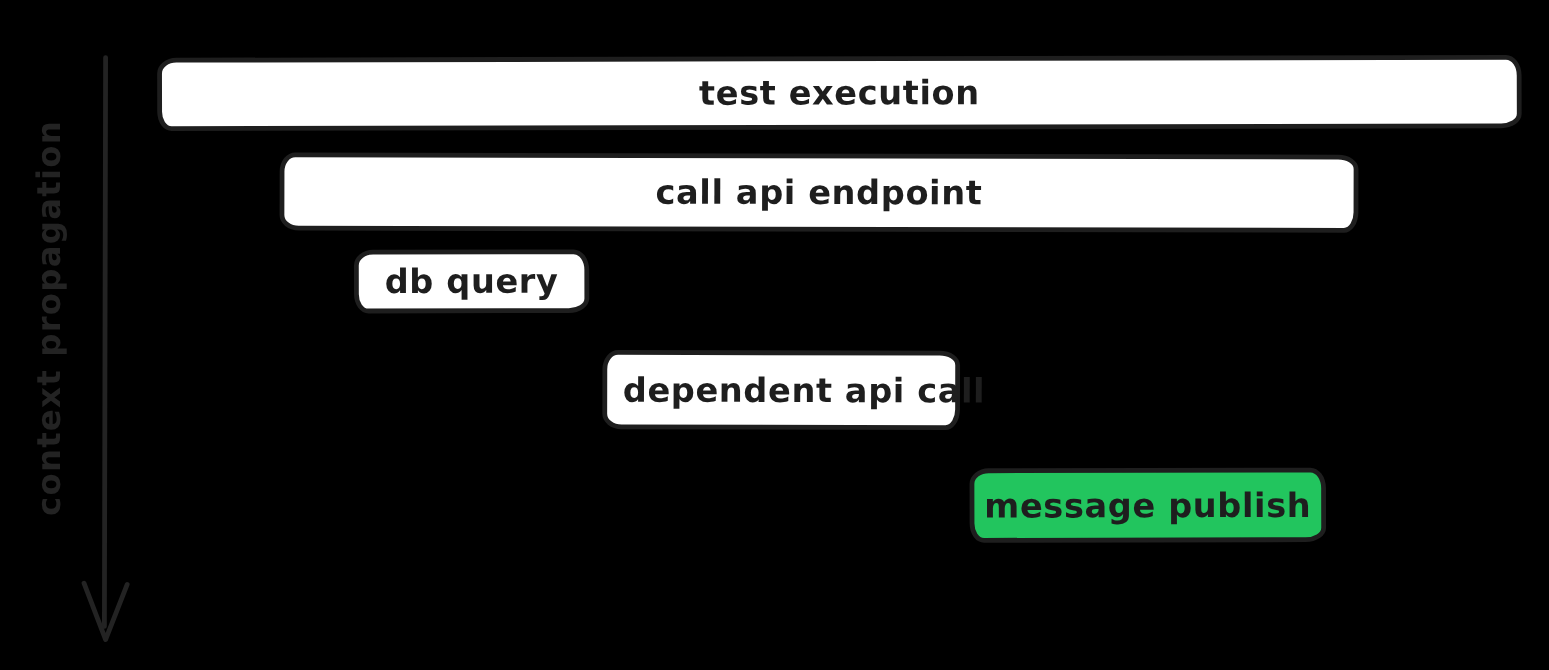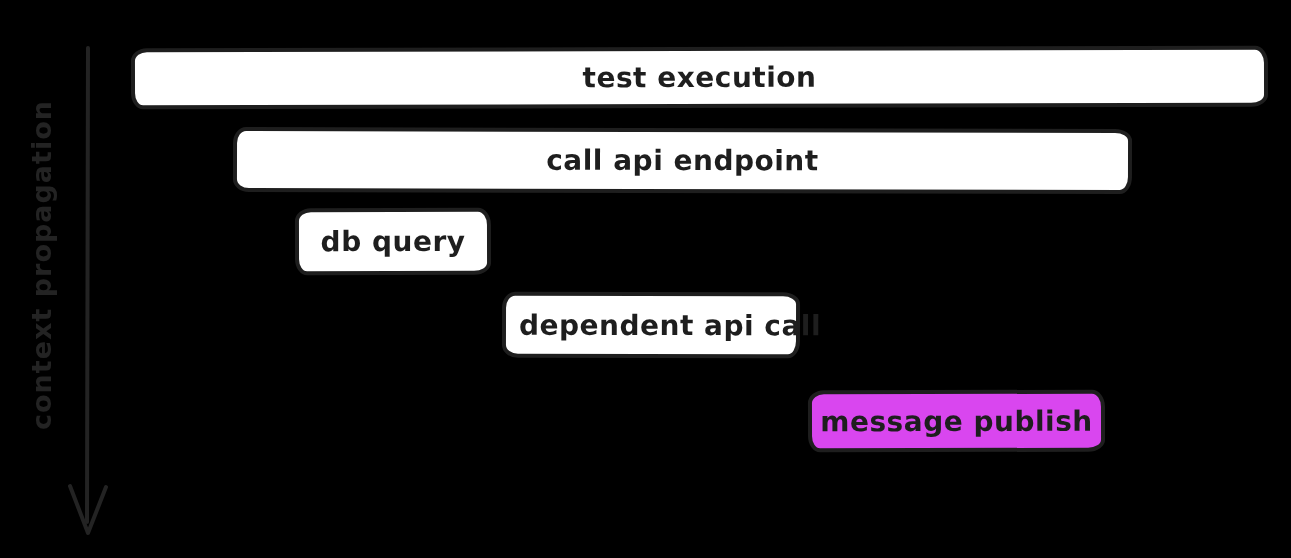--- a/index.html
+++ b/index.html
@@ -68,18 +68,18 @@
   <svg class="axis-arrow" width="140" height="558" viewBox="0 0 140 558">
     <line x1="88" y1="48" x2="87" y2="522" stroke="#232323" stroke-width="4" stroke-linecap="round"></line>
     <polyline points="70,486 88,533 106,487" fill="none" stroke="#232323" stroke-width="4" stroke-linecap="round" stroke-linejoin="round"></polyline>
   </svg>
 
   <div class="axis-label">context propagation</div>
 
   <div id="spans">
       <div class="span-bar" style="left: 131px; top: 47px; width: 1137px; height: 61px; background: rgb(255, 255, 255); border-color: rgb(30, 30, 30);">test execution</div>
       <div class="span-bar" style="left: 233px; top: 128px; width: 899px; height: 65px; background: rgb(255, 255, 255); border-color: rgb(30, 30, 30);">call api endpoint</div>
-      <div class="span-bar" style="left: 295px; top: 208px; width: 196px; height: 67px; background: rgb(255, 255, 255); border-color: rgb(30, 30, 30);">db query</div>
+      <div class="span-bar" style="left: 295px; top: 208px; width: 196px; height: 53px; background: rgb(255, 255, 255); border-color: rgb(30, 30, 30);">db query</div>
       <div class="span-bar" style="left: 502px; top: 292px; width: 298px; height: 66px; background: rgb(255, 255, 255); border-color: rgb(30, 30, 30); padding-left: 38px;">dependent api call</div>
-      <div class="span-bar" style="left: 808px; top: 390px; width: 297px; height: 62px; background: #d946ef; border-color: rgb(30, 30, 30);">message publish</div>
+      <div class="span-bar" style="left: 808px; top: 390px; width: 297px; height: 62px; background: #22c55e; border-color: rgb(30, 30, 30);">message publish</div>
     </div>
 
 </div>
 
 </body></html>

